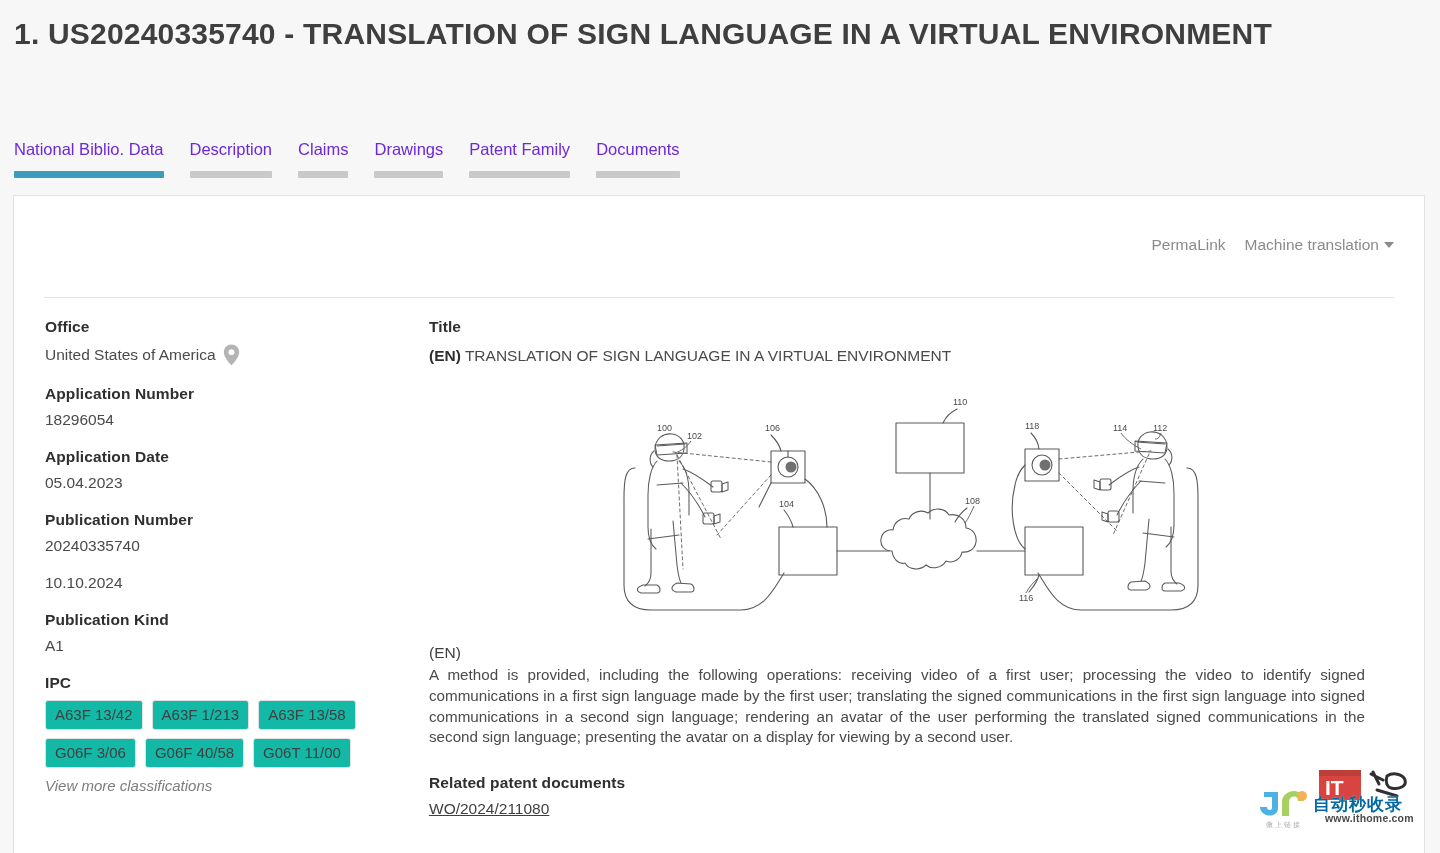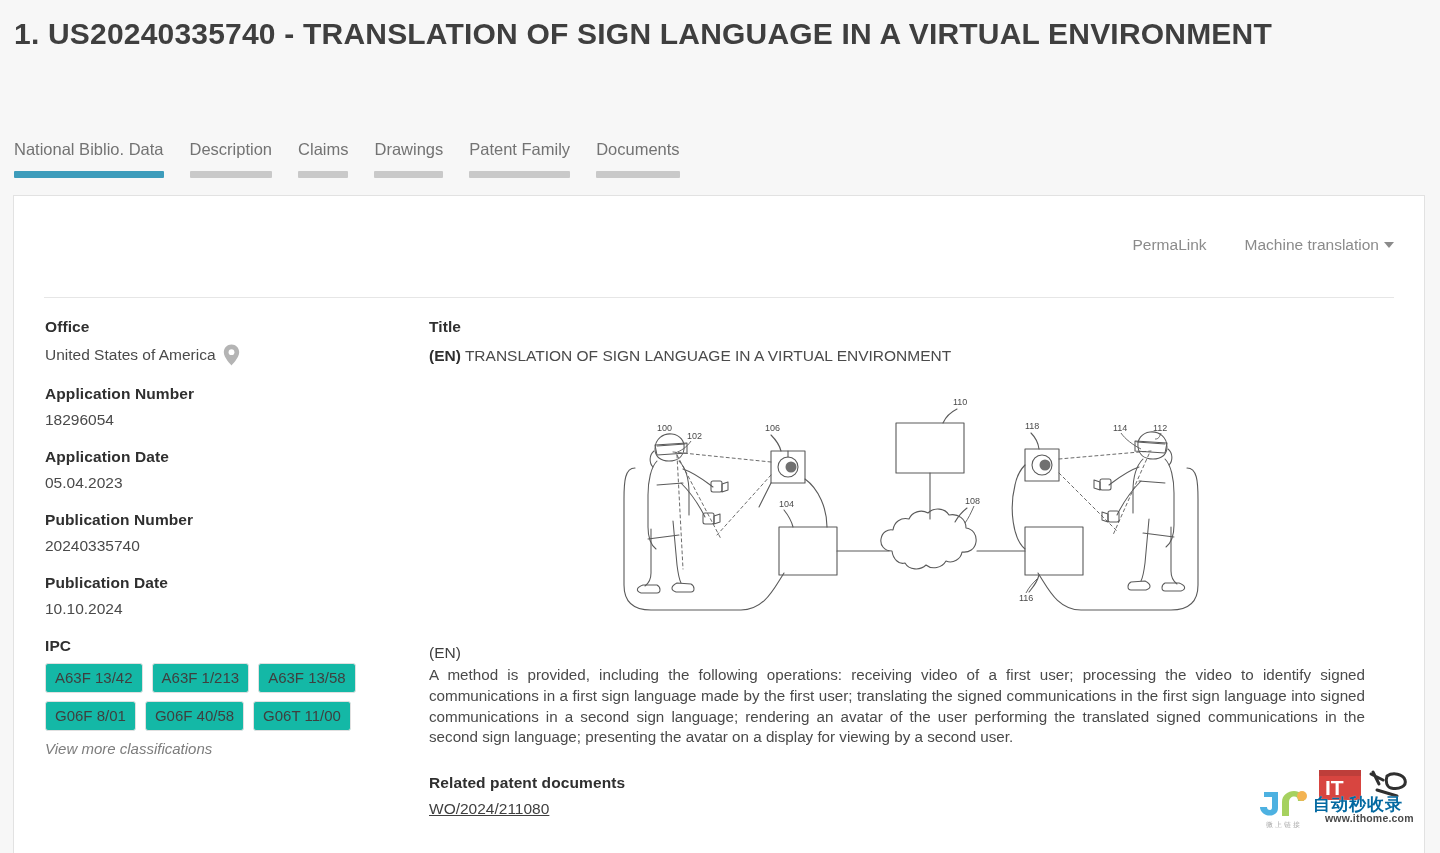--- a/index.html
+++ b/index.html
@@ -29,21 +29,21 @@
   .tabs {
     position: absolute;
     left: 14px; top: 138px;
     display: flex;
     align-items: flex-start;
   }
   .tab { margin-right: 26px; cursor: pointer; }
   .tab-label {
     display: block;
     font-size: 16.5px;
-    color: #737373;
+    color: #6d28d9;
     line-height: 1.45;
     white-space: nowrap;
   }
   .tab-underline {
     display: block;
     height: 7px;
     margin-top: 9px;
     background: #c9c9c9;
     border-radius: 1px;
   }
@@ -56,21 +56,21 @@
     width: 1412px; height: 700px;
     background: #ffffff;
     border: 1px solid #e2e2e2;
     border-bottom: none;
   }
   .card-tools {
     position: absolute;
     right: 30px; top: 40px;
     display: flex;
     align-items: center;
-    gap: 38px;
+    gap: 19px;
   }
   .tool-link {
     font-size: 15.5px;
     color: #8b8b8b;
     cursor: pointer;
     white-space: nowrap;
   }
   .caret {
     display: inline-block;
     margin-left: 5px;
@@ -248,32 +248,35 @@
           <div class="field-label">Application Date</div>
           <div class="field-value">05.04.2023</div>
         </div>
 
         <div class="field">
           <div class="field-label">Publication Number</div>
           <div class="field-value">20240335740</div>
         </div>
 
         <div class="field">
-          <div class="field-label">Publication Date</div>
           <div class="field-value">10.10.2024</div>
         </div>
 
+        <div class="field">
+          <div class="field-label">Publication Kind</div>
+          <div class="field-value">A1</div>
+        </div>
 
         <div class="field">
           <div class="field-label">IPC</div>
           <div class="chips">
             <span class="chip">A63F 13/42</span>
             <span class="chip">A63F 1/213</span>
             <span class="chip">A63F 13/58</span>
-            <span class="chip">G06F 8/01</span>
+            <span class="chip">G06F 3/06</span>
             <span class="chip">G06F 40/58</span>
             <span class="chip">G06T 11/00</span>
           </div>
           <div class="view-more">View more classifications</div>
         </div>
 
       </div>
 
       <div class="col-right">
 

